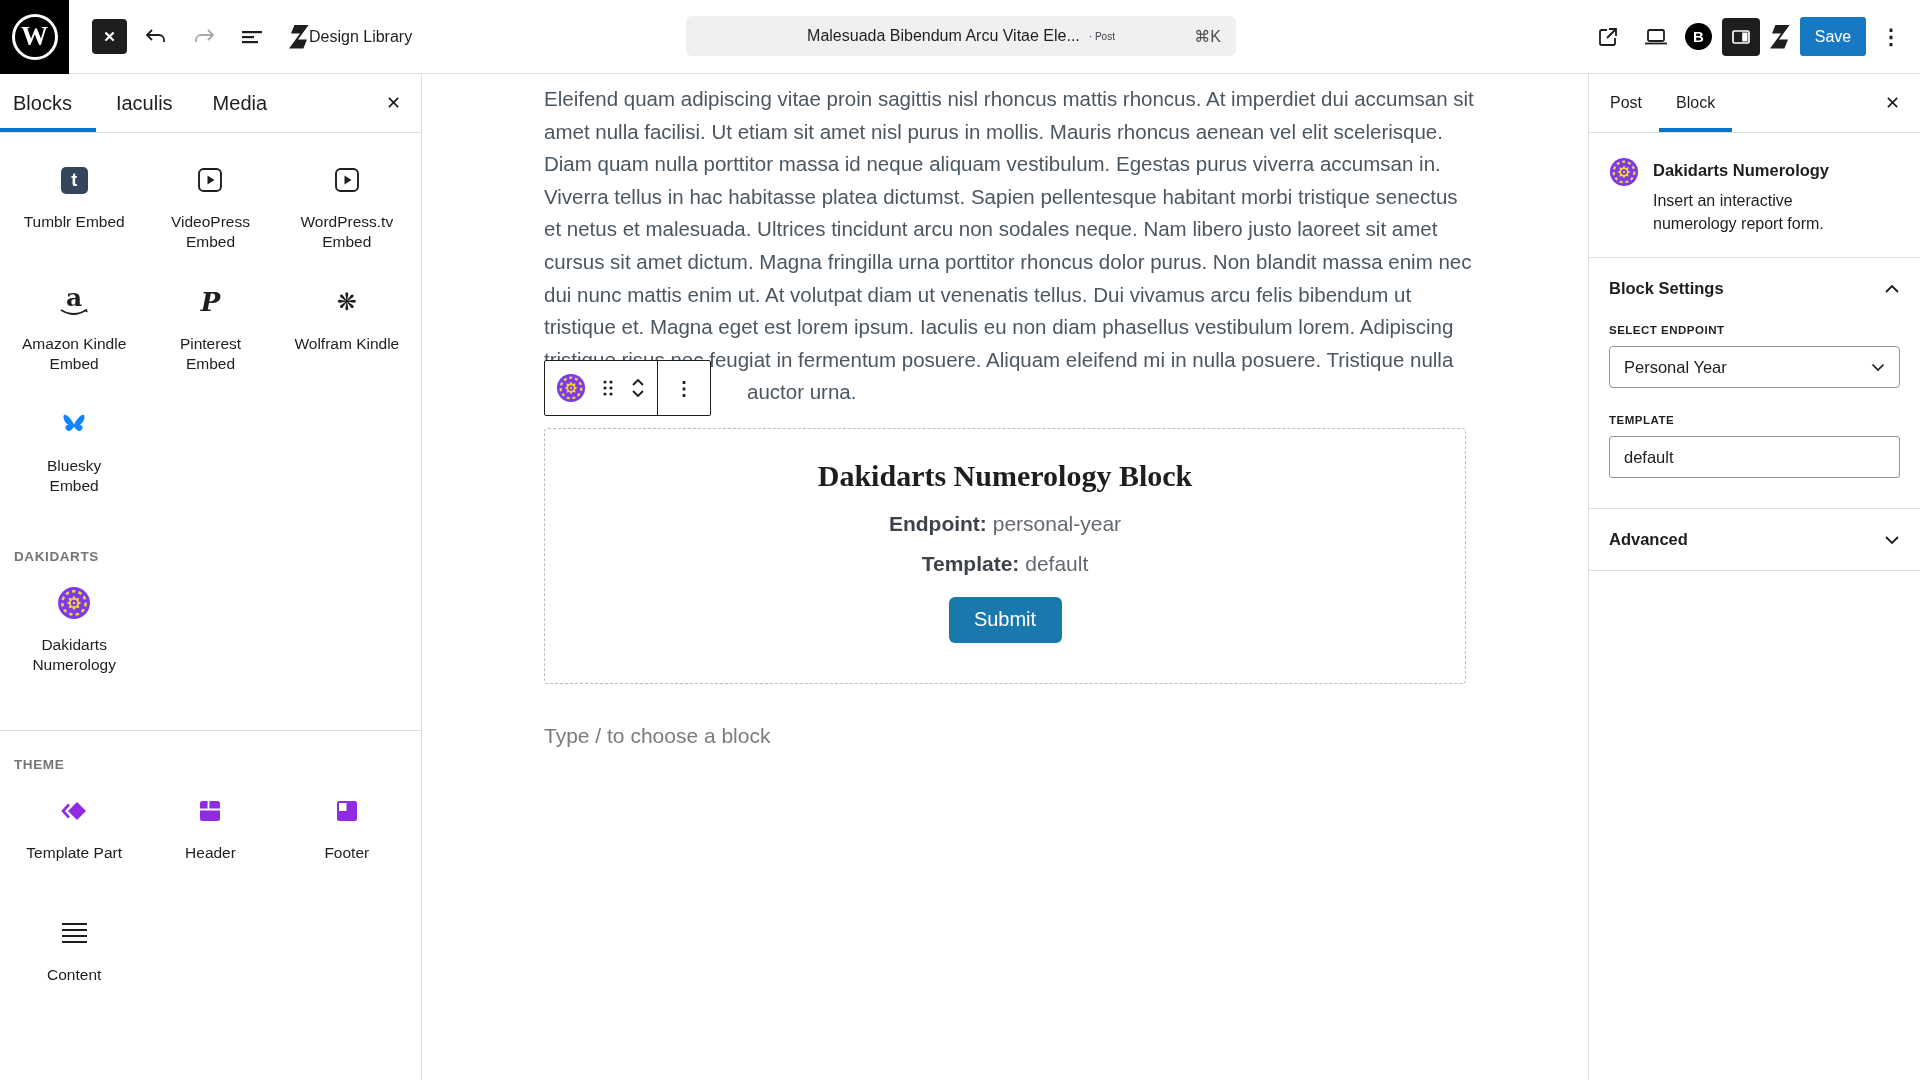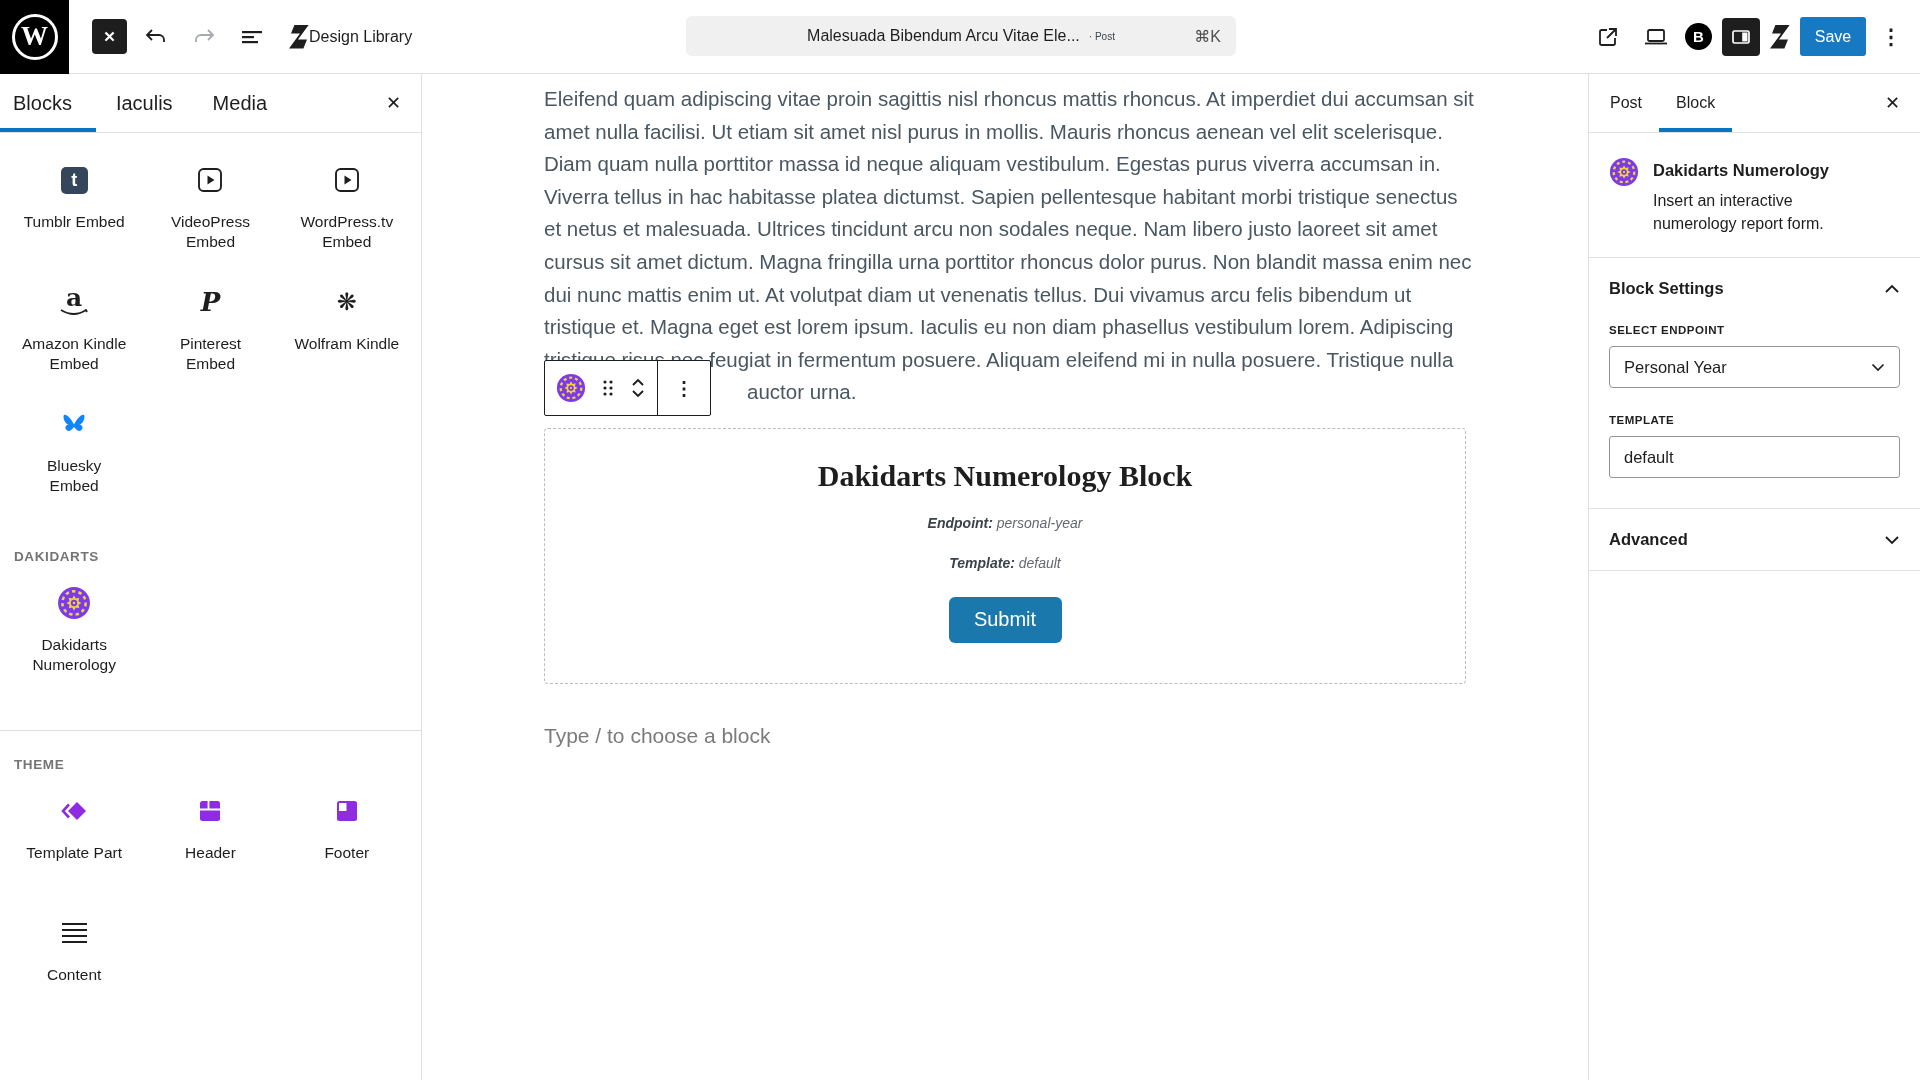--- a/index.html
+++ b/index.html
@@ -73,21 +73,21 @@
   .btb-group + .btb-group { border-left:1px solid #1e1e1e; }
   .btb-btn { width:44px; height:100%; display:flex; align-items:center; justify-content:center;
              background:none; border:none; cursor:pointer; }
   .btb-btn.narrow { width:30px; }
   .btb-kebab { font-size:19px; font-weight:700; color:#1e1e1e; width:44px; text-align:center; }
 
   .num-block { margin-top:19px; height:256px; border:1.5px dashed #bdbdbd; border-radius:4px;
                text-align:center; padding-top:28px; }
   .num-title { font-family:"Liberation Serif", serif; font-size:30px; font-weight:700;
                color:#1e1e1e; line-height:38px; }
-  .num-meta { margin-top:17px; font-size:14px; line-height:23px; color:#646970;font-style:italic; }
+  .num-meta { margin-top:17px; font-size:21px; line-height:23px; color:#646970; }
   .num-meta b { color:#3c434a; }
   .submit-btn { margin-top:22px; width:113px; height:46px; background:#1a78ad; color:#fff;
                 border:none; border-radius:6px; font-size:20px; cursor:pointer; }
 
   .type-placeholder { margin-top:40px; font-size:21px; color:#7b7b7b; cursor:text; }
 
   
   .rsb { width:332px; border-left:1px solid #e0e0e0; background:#fff; }
   .rs-tabs { height:59px; border-bottom:1px solid #e0e0e0; display:flex; align-items:center; padding-left:4px; }
   .rs-tab { height:100%; display:flex; align-items:center; padding:0 17px; font-size:16px; cursor:pointer; }

